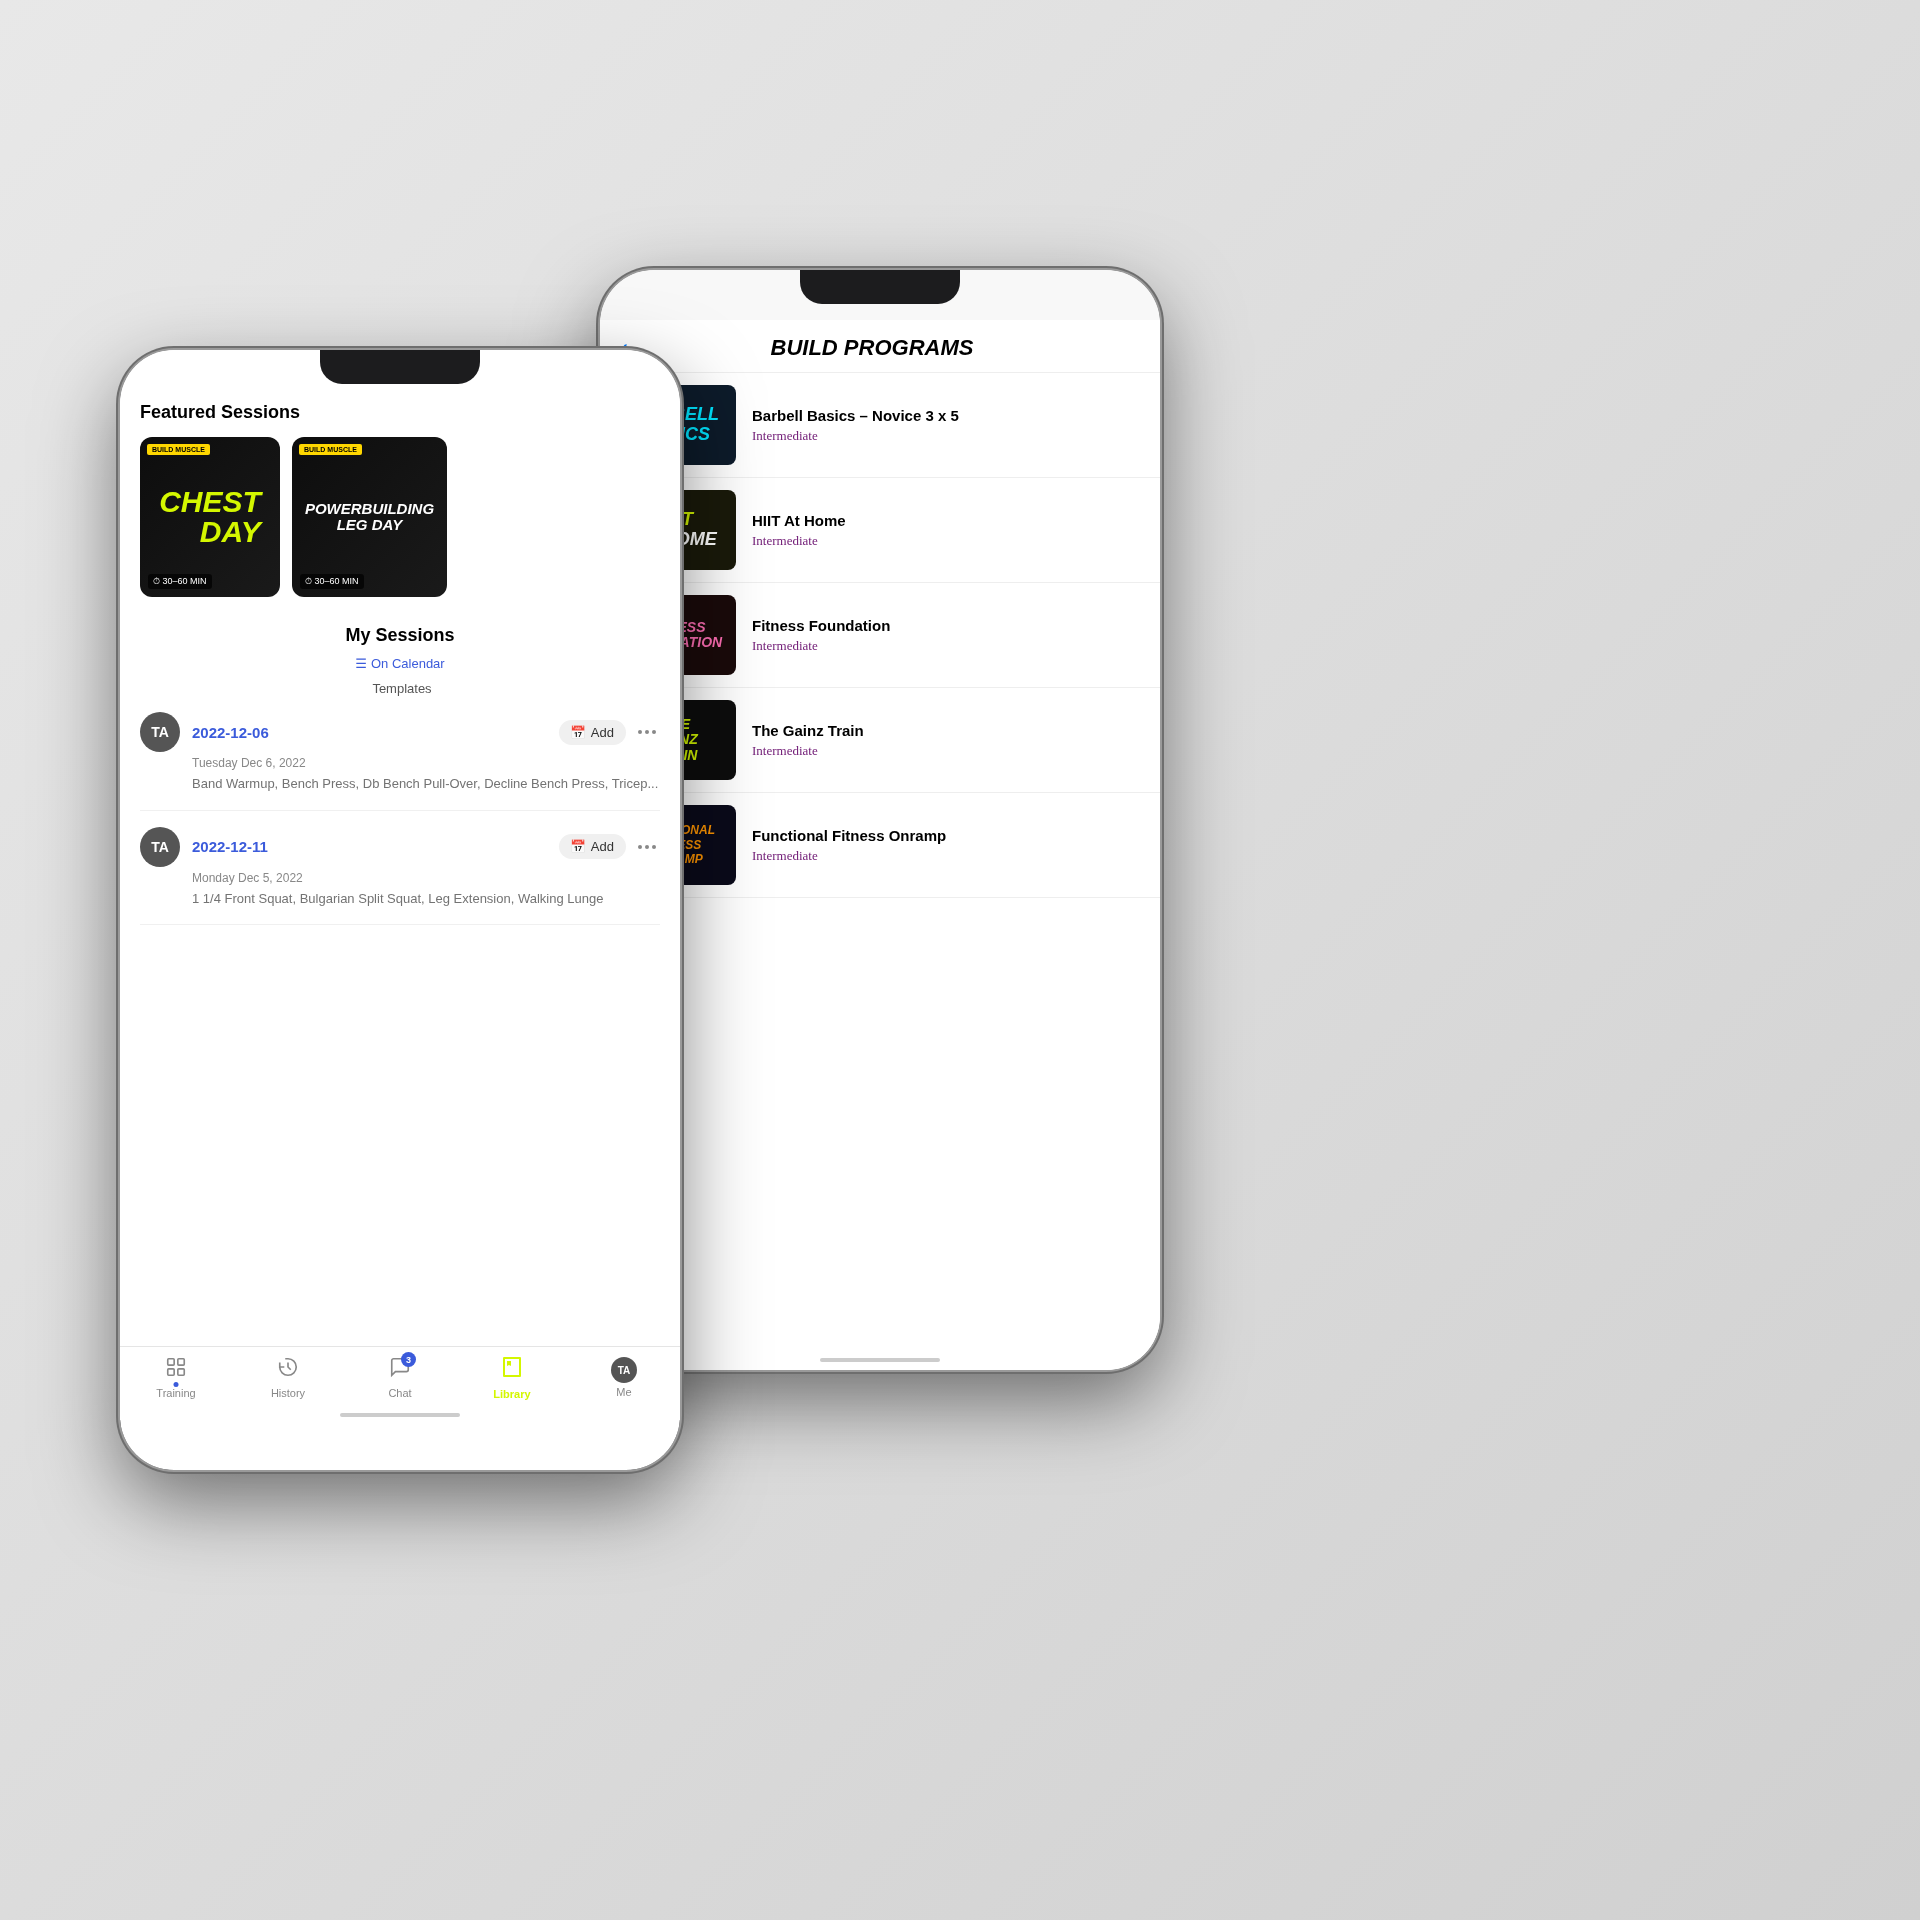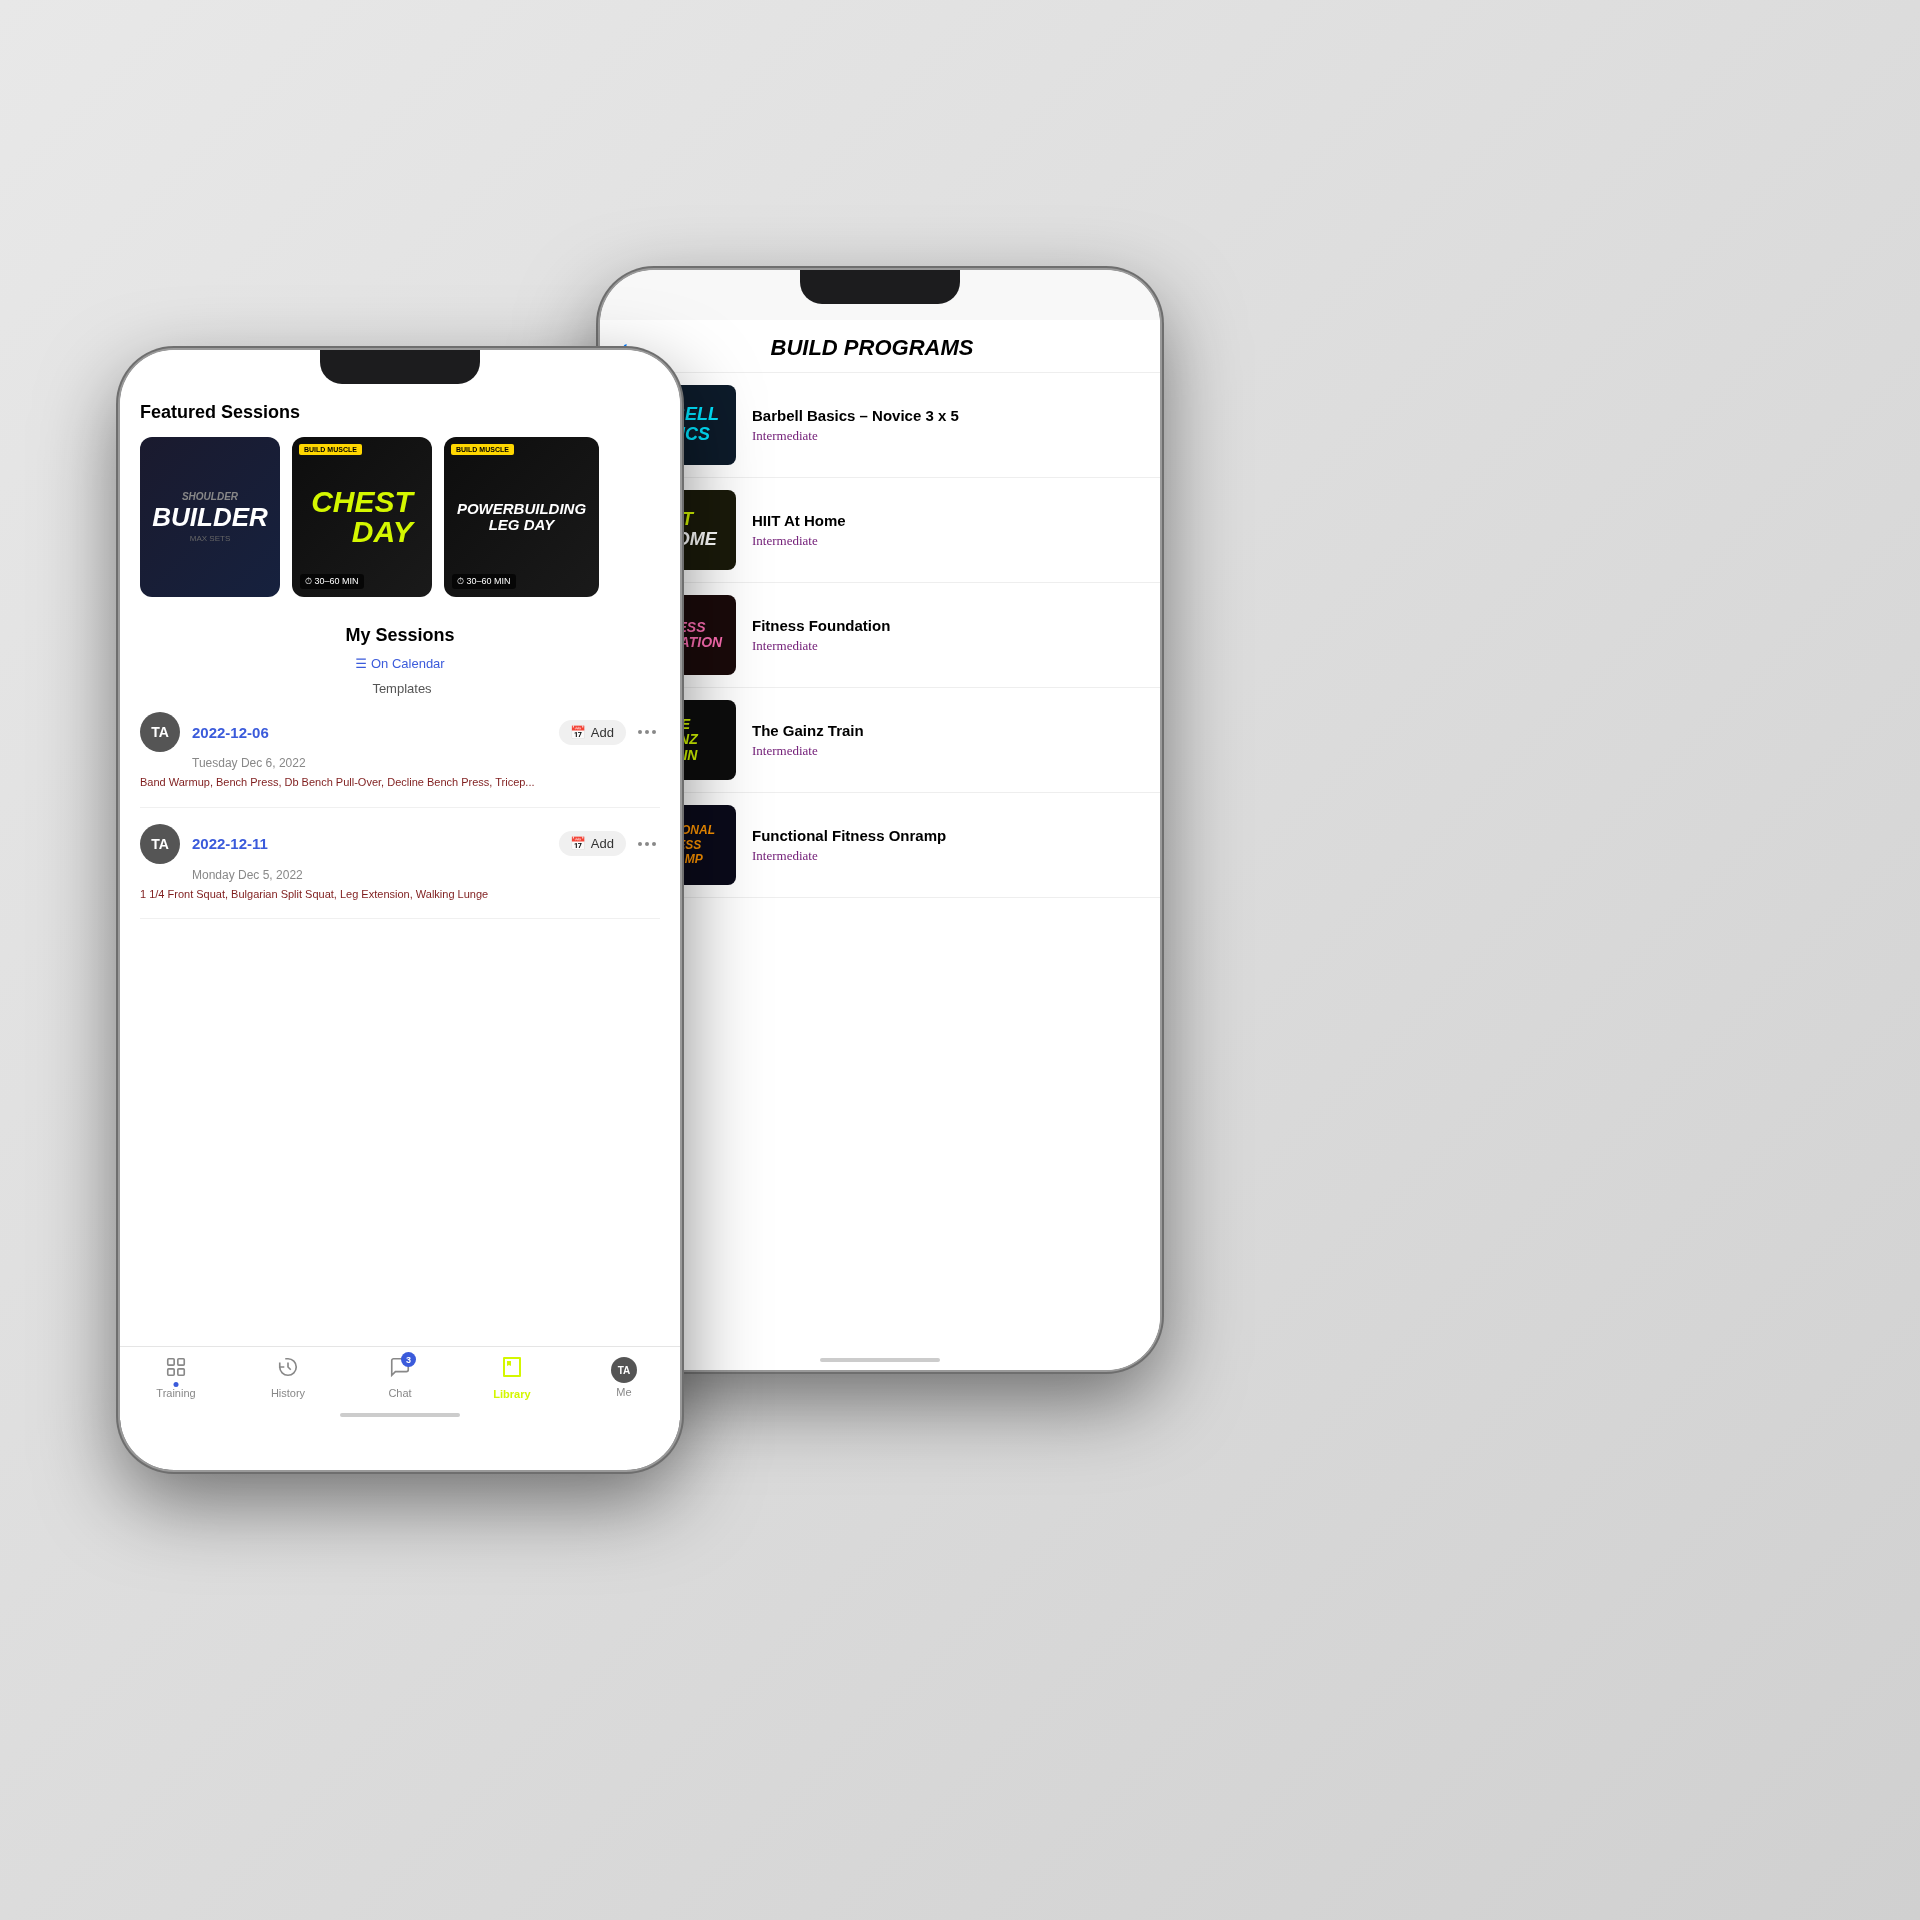--- a/index.html
+++ b/index.html
@@ -272,22 +272,23 @@
 
     .dot { width: 4px; height: 4px; border-radius: 50%; background: #888; }
 
     .session-sub-date {
       font-size: 12px;
       color: #888;
       margin: 4px 0 4px 52px;
     }
 
     .session-exercises {
-      font-size: 11px;
-      color: #7f1d1d;
+      font-size: 13px;
+      color: #737373;
+      margin-left: 52px;
       line-height: 1.5;
     }
 
     
     .bottom-nav {
       display: flex;
       align-items: center;
       justify-content: space-around;
       padding: 8px 0 14px;
       border-top: 1px solid #e5e5e5;
@@ -405,29 +406,20 @@
         <div class="lib-header">
           <div class="lib-title">LIBRARY</div>
         </div>
 
 
         <div class="lib-content">
 
           <div class="section-title">Featured Sessions</div>
           <div class="featured-scroll">
 
-            <div class="featured-card" style="background:linear-gradient(135deg,#1a1a2e,#16213e);">
-              <div class="card-deco">
-                <div style="position:absolute;inset:0;display:flex;flex-direction:column;align-items:center;justify-content:center;padding:8px;">
-                  <div style="font-size:10px;font-weight:700;color:#888;font-style:italic;text-transform:uppercase;margin-bottom:2px;">SHOULDER</div>
-                  <div style="font-size:26px;font-weight:900;font-style:italic;color:#fff;text-transform:uppercase;line-height:1;">BUILDER</div>
-                  <div style="font-size:8px;color:#666;margin-top:4px;">MAX SETS</div>
-                </div>
-              </div>
-            </div>
 
             <div class="featured-card" style="background:linear-gradient(135deg,#0d0d0d,#1a1a1a);">
               <div class="card-deco">
                 <div style="position:absolute;top:7px;left:7px;background:#ffd700;color:#000;font-size:7px;font-weight:800;padding:2px 5px;border-radius:2px;text-transform:uppercase;">BUILD MUSCLE</div>
                 <div style="position:absolute;inset:0;display:flex;flex-direction:column;align-items:center;justify-content:center;padding:8px;">
                   <div style="font-size:30px;font-weight:900;font-style:italic;color:#d4f700;text-transform:uppercase;line-height:1;text-align:right;">CHEST<br>DAY</div>
                 </div>
                 <div style="position:absolute;bottom:8px;left:8px;display:flex;align-items:center;gap:3px;background:rgba(0,0,0,0.7);padding:2px 5px;border-radius:3px;">
                   <span style="font-size:9px;color:#fff;">⏱ 30–60 MIN</span>
                 </div>

